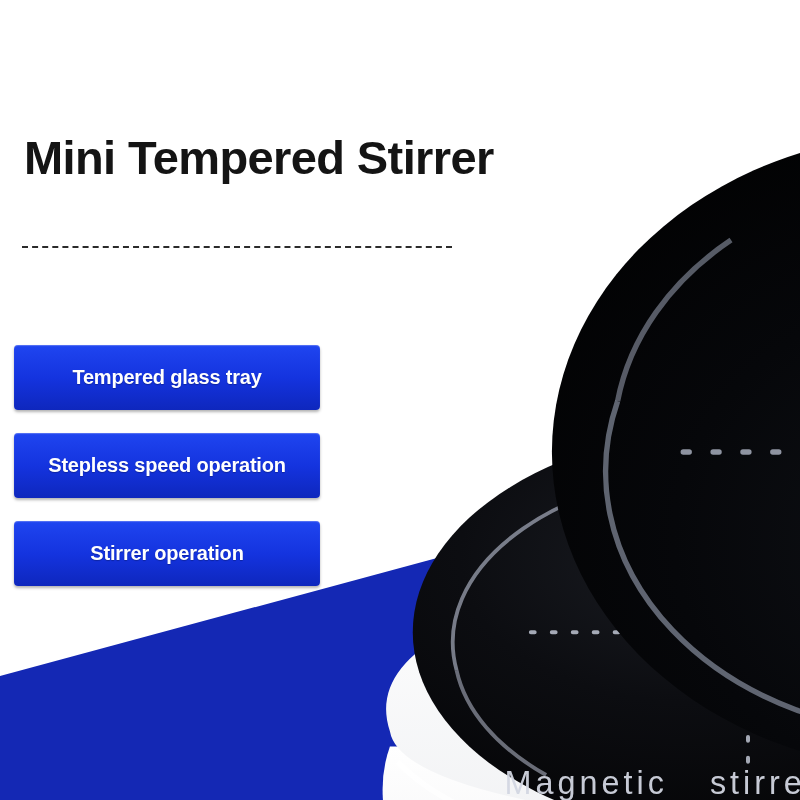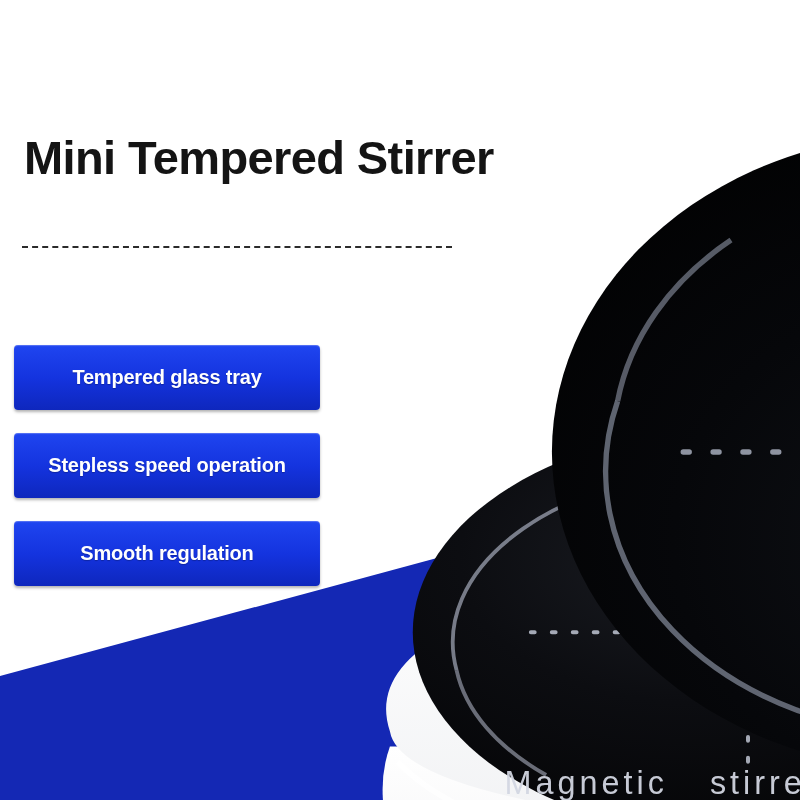--- a/index.html
+++ b/index.html
@@ -63,21 +63,21 @@
   <div class="divider"></div>
 
   <div class="badges">
     <div class="badge">
       <span class="badge-label">Tempered glass tray</span>
     </div>
     <div class="badge">
       <span class="badge-label">Stepless speed operation</span>
     </div>
     <div class="badge">
-      <span class="badge-label">Smooth regulation</span>
+      <span class="badge-label">Stirrer operation</span>
     </div>
   </div>
 
   <svg class="device svgfill" viewBox="0 0 420 345">
     <defs>
       <linearGradient id="baseGrad" x1="0" y1="0" x2="0" y2="1">
         <stop offset="0%" stop-color="#ffffff"></stop>
         <stop offset="45%" stop-color="#f7f7f8"></stop>
         <stop offset="78%" stop-color="#e4e5e8"></stop>
         <stop offset="100%" stop-color="#cfd1d6"></stop>

